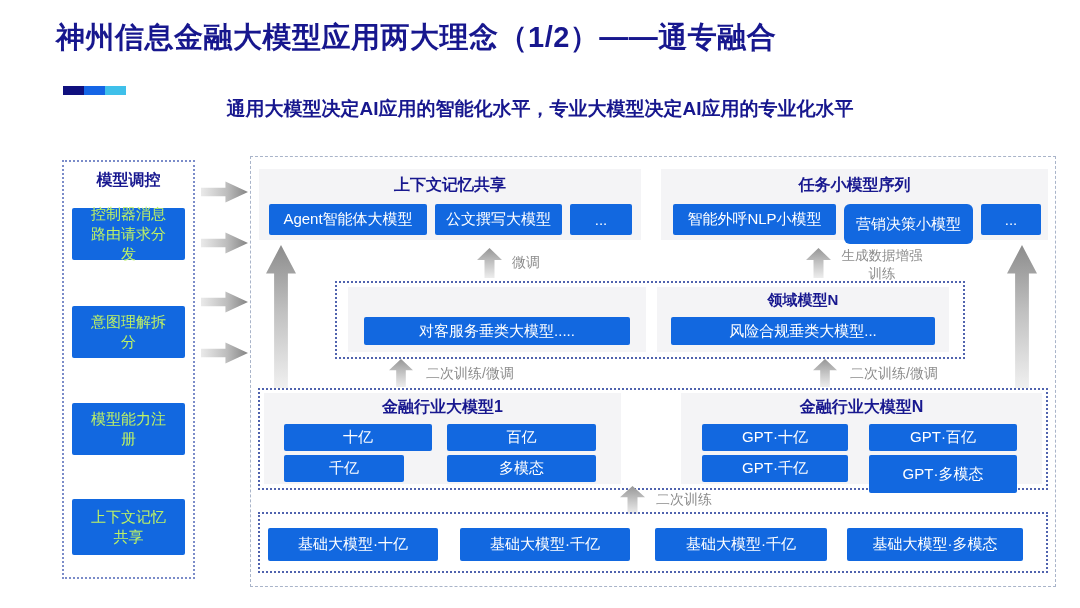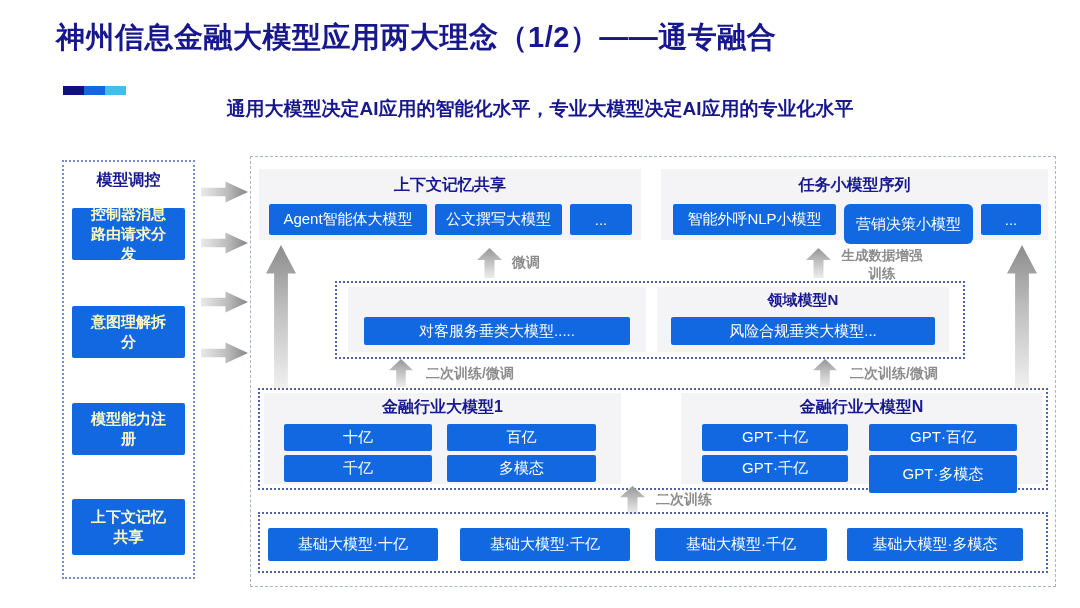--- a/index.html
+++ b/index.html
@@ -15,42 +15,42 @@
   .subtitle{left:90px;top:96px;width:900px;text-align:center;font-size:19px;font-weight:800;color:#17178E;white-space:nowrap;}
 
   .logo{left:938px;top:20px;display:flex;align-items:flex-start;gap:7px;}
   .logo-text{display:flex;flex-direction:column;line-height:1.05;padding-top:6px;}
   .logo-brand{font-size:23px;font-weight:800;font-style:italic;color:#E60012;letter-spacing:1px;}
   .logo-company{font-size:13px;font-weight:700;color:#4A4A4A;letter-spacing:3.5px;margin-top:3px;}
 
   
   .sidebar{left:62px;top:160px;width:133px;height:419px;border:2px dotted #7B8CC9;background:#fff;}
   .sidebar-title{position:absolute;left:0;top:8px;width:100%;text-align:center;font-size:16px;font-weight:800;color:#18188F;}
-  .side-btn{position:absolute;left:8px;right:8px;background:#1268E0;color:#fef9c3;border-radius:2px;
+  .side-btn{position:absolute;left:8px;right:8px;background:#1268E0;color:#bef264;border-radius:2px;
             display:flex;align-items:center;justify-content:center;text-align:center;
-            font-size:15px;font-weight:700;line-height:1.35;padding:14px;}
+            font-size:15px;font-weight:400;line-height:1.35;padding:14px;}
 
   .side-arrow{width:47px;height:24px;background:linear-gradient(90deg,#EAEAEA 0%,#BDBDBD 55%,#858585 100%);
               clip-path:polygon(0 32%,52% 32%,52% 6%,100% 50%,52% 94%,52% 68%,0 68%);}
 
   
   .outer-box{left:250px;top:156px;width:806px;height:431px;border:1px dashed #A9B4C9;}
   .dot-box{border:2px dotted #5063AE;}
   .panel{background:#F4F4F6;}
   .panel-title{position:absolute;left:0;width:100%;text-align:center;color:#18188F;font-weight:800;}
   .blue-btn{position:absolute;background:#1268E0;color:#fff;border-radius:2px;display:flex;align-items:center;
             justify-content:center;font-size:15px;font-weight:500;white-space:nowrap;}
 
   
   .up-arrow-sm{background:linear-gradient(180deg,#969696 0%,#C8C8C8 55%,#EDEDED 100%);
                clip-path:polygon(50% 0,100% 40%,70% 40%,70% 100%,30% 100%,30% 40%,0 40%);}
   .up-arrow-tall{width:30px;height:143px;top:245px;
                  background:linear-gradient(180deg,#8C8C8C 0%,#BFBFBF 45%,#F0F0F0 100%);
                  clip-path:polygon(50% 0,100% 20%,73% 20%,73% 100%,27% 100%,27% 20%,0 20%);}
-  .gray-label{color:#8C8C8C;font-weight:700;font-size:14px;white-space:nowrap;}
+  .gray-label{color:#8C8C8C;font-weight:400;font-size:14px;white-space:nowrap;}
   .gray-label.wrap{white-space:normal;text-align:center;line-height:1.3;font-size:13.5px;}
 </style>
 </head>
 <body>
 
 <div class="stage">
 
   <div class="abs main-title">神州信息金融大模型应用两大理念（1/2）——通专融合</div>
   <div class="abs accent-bar">
     <span style="background:#10107E"></span>
@@ -114,21 +114,21 @@
 
   <div class="abs up-arrow-sm" style="left:813px;top:359px;width:24px;height:28px;"></div>
   <div class="abs gray-label" style="left:850px;top:365px;">二次训练/微调</div>
 
   <div class="abs dot-box" style="left:258px;top:388px;width:790px;height:102px;"></div>
 
   <div class="abs panel" style="left:264px;top:393px;width:357px;height:91px;">
     <div class="panel-title" style="top:4px;font-size:16px;">金融行业大模型1</div>
     <div class="blue-btn" style="left:20px;top:31px;width:148px;height:27px;">十亿</div>
     <div class="blue-btn" style="left:183px;top:31px;width:149px;height:27px;">百亿</div>
-    <div class="blue-btn" style="left:20px;top:62px;width:148px;height:27px;">千亿</div>
+    <div class="blue-btn" style="left:20px;top:62px;width:120px;height:27px;">千亿</div>
     <div class="blue-btn" style="left:183px;top:62px;width:149px;height:27px;">多模态</div>
   </div>
 
   <div class="abs panel" style="left:681px;top:393px;width:361px;height:91px;">
     <div class="panel-title" style="top:4px;font-size:16px;">金融行业大模型N</div>
     <div class="blue-btn" style="left:188px;top:31px;width:148px;height:27px;">GPT·百亿</div>
     <div class="blue-btn" style="left:21px;top:31px;width:146px;height:27px;">GPT·十亿</div>
     <div class="blue-btn" style="left:21px;top:62px;width:146px;height:27px;">GPT·千亿</div>
     <div class="blue-btn" style="left:188px;top:62px;width:148px;height:38px;">GPT·多模态</div>
   </div>

